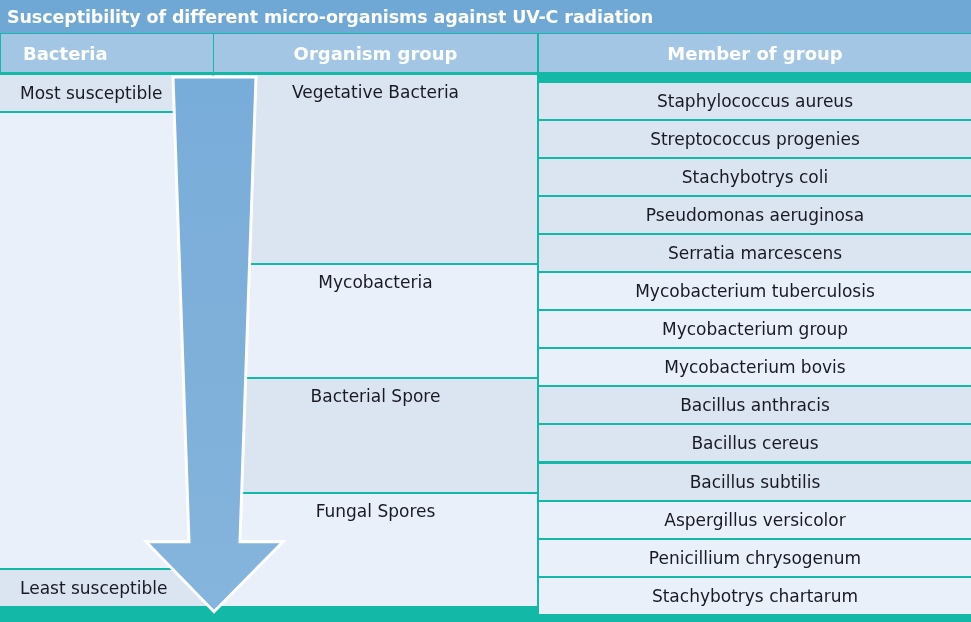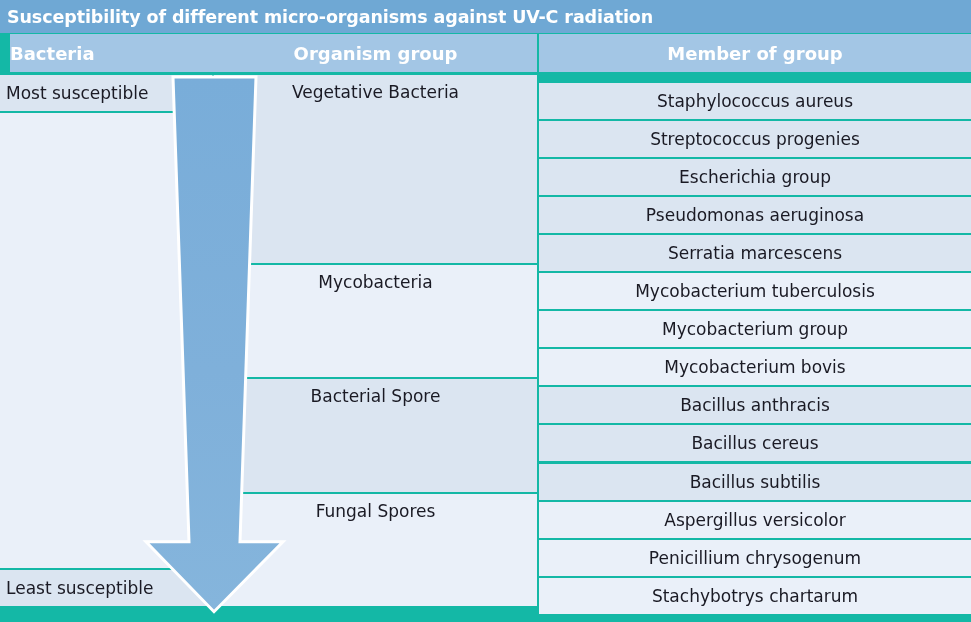--- a/index.html
+++ b/index.html
@@ -28,41 +28,41 @@
   .header-row {
     position: absolute; left: 0; top: 34px; width: 971px; height: 38px;
   }
   .hcell {
     position: absolute; top: 0; height: 38px;
     background: #a3c6e5;
     display: flex; align-items: center;
     color: #ffffff; font-weight: bold; font-size: 18px;
     font-family: "DejaVu Sans", sans-serif;
   }
-  .hcell.c1 { left: 10px;   width: 212px; justify-content: flex-start; padding-left: 0; }
+  .hcell.c1 { left: 1px;   width: 212px; justify-content: flex-start; padding-left: 22px; }
   .hcell.c2 { left: 214px; width: 323px; justify-content: center; }
   .hcell.c3 { left: 539px; width: 432px; justify-content: center; }
 
   
   .body { position: absolute; left: 0; top: 75px; width: 971px; height: 534px; }
 
   .col-bact  { position: absolute; left: 0px;   top: 0; width: 212px; height: 534px; }
   .col-group { position: absolute; left: 214px; top: 0; width: 323px; height: 534px; }
   .col-mem   { position: absolute; left: 539px; top: 8px; width: 432px; height: 534px; }
 
   .cell {
     position: absolute; left: 0; width: 100%;
     display: flex; align-items: center;
     font-size: 17px; color: #1a1a24;
     font-family: "DejaVu Sans", sans-serif;
   }
   .cell.shade-a { background: #dbe5f1; }
   .cell.shade-b { background: #eaf0f9; }
   .cell.center  { justify-content: center; }
-  .cell.left    { justify-content: flex-start; padding-left: 6px; }
+  .cell.left    { justify-content: flex-start; padding-left: 20px; }
 
   
   .group-cell { align-items: flex-start; justify-content: center; padding-top: 7px; }
 
   
   .arrow-wrap {
     position: absolute; left: 0; top: 0; width: 971px; height: 622px;
     pointer-events: none;
   }
 </style>
@@ -112,21 +112,21 @@
         </div>
       </div>
     <div class="col-mem" id="col-mem">
         <div class="cell center shade-a" style="top: 0px; height: 36.05px;">
           <span>Staphylococcus aureus</span>
         </div>
         <div class="cell center shade-a" style="top: 38.05px; height: 36.05px;">
           <span>Streptococcus progenies</span>
         </div>
         <div class="cell center shade-a" style="top: 76.1px; height: 36.05px;">
-          <span>Escherichia group</span>
+          <span>Stachybotrys coli</span>
         </div>
         <div class="cell center shade-a" style="top: 114.15px; height: 36.05px;">
           <span>Pseudomonas aeruginosa</span>
         </div>
         <div class="cell center shade-a" style="top: 152.2px; height: 36.05px;">
           <span>Serratia marcescens</span>
         </div>
         <div class="cell center shade-b" style="top: 190.25px; height: 36.05px;">
           <span>Mycobacterium tuberculosis</span>
         </div>

